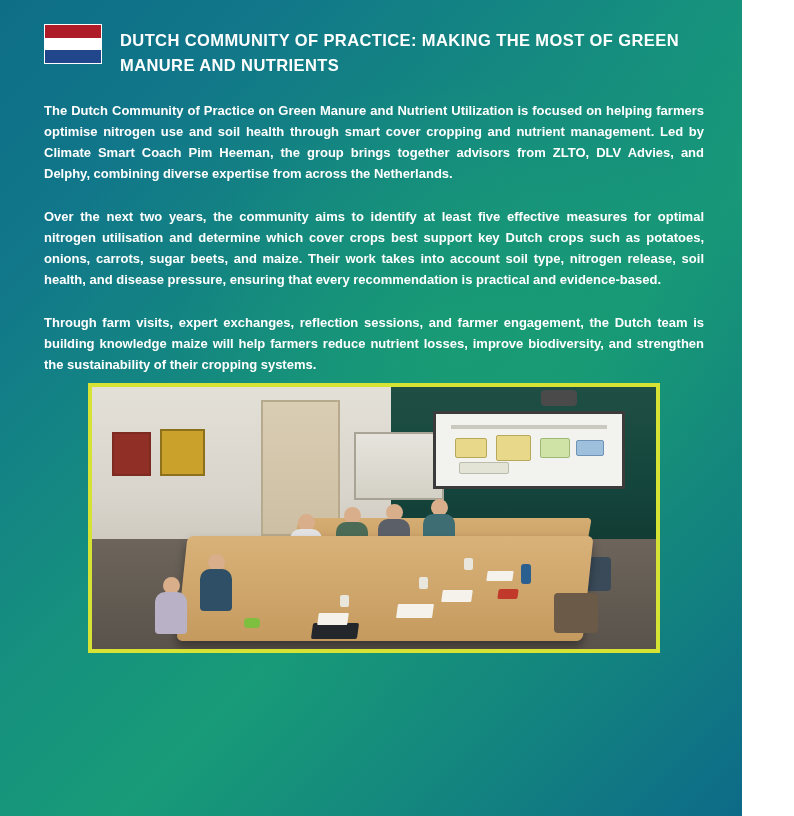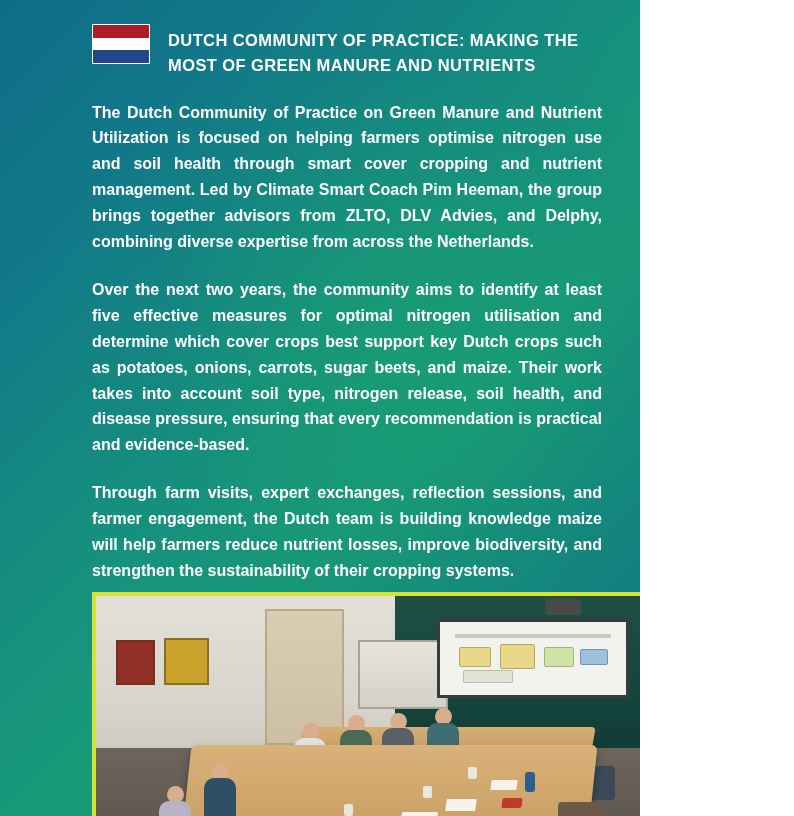--- a/index.html
+++ b/index.html
@@ -7,26 +7,25 @@
     padding: 0;
   }
   body {
     width: 794px;
     height: 816px;
     overflow: hidden;
     font-family: "Liberation Sans", sans-serif;
   }
   .page {
     position: relative;
-    width: 640px;
+    width: 742px;
     height: 816px;
     box-sizing: border-box;
     background: linear-gradient(135deg, #0e6e86 0%, #11778a 18%, #16917e 45%, #189b78 60%, #13847f 80%, #0d6a88 100%);
     overflow: hidden;
-    padding-left: 48px;
   }
   .page::before {
     content: "";
     position: absolute;
     inset: 0;
     background: radial-gradient(ellipse 70% 60% at 62% 42%, rgba(26,160,110,0.55) 0%, rgba(20,130,120,0.15) 55%, rgba(12,100,135,0.0) 80%);
     pointer-events: none;
   }
   .content {
     position: relative;
@@ -64,21 +63,21 @@
     text-transform: uppercase;
     margin-top: 6px;
     max-width: 620px;
   }
 
   .body-text {
     margin-top: 22px;
   }
   .para {
     color: #ffffff;
-    font-size: 16px;
+    font-size: 13px;
     font-weight: bold;
     line-height: 1.62;
     text-align: justify;
     text-justify: inter-word;
     margin: 0 0 22px 0;
     max-width: 712px;
   }
   .para:last-child { margin-bottom: 0; }
 
   .photo-wrap {

